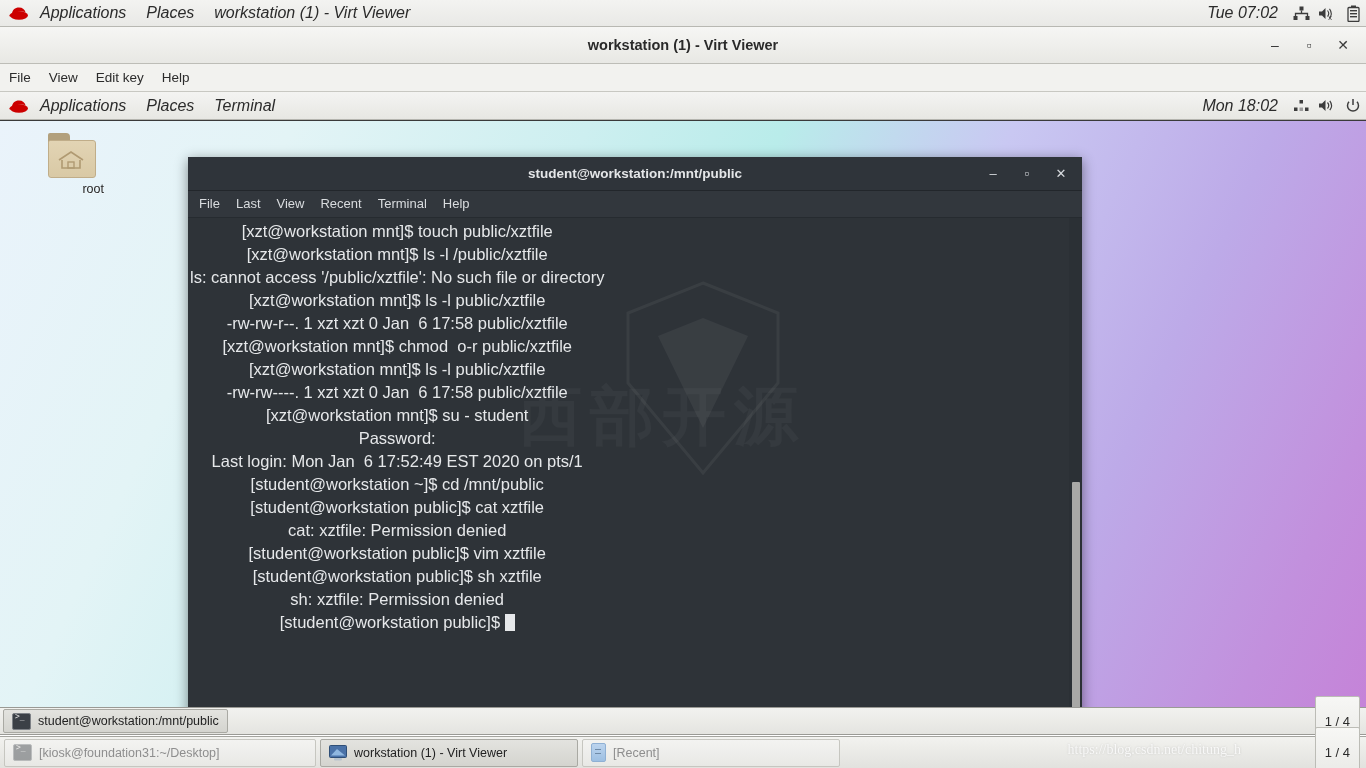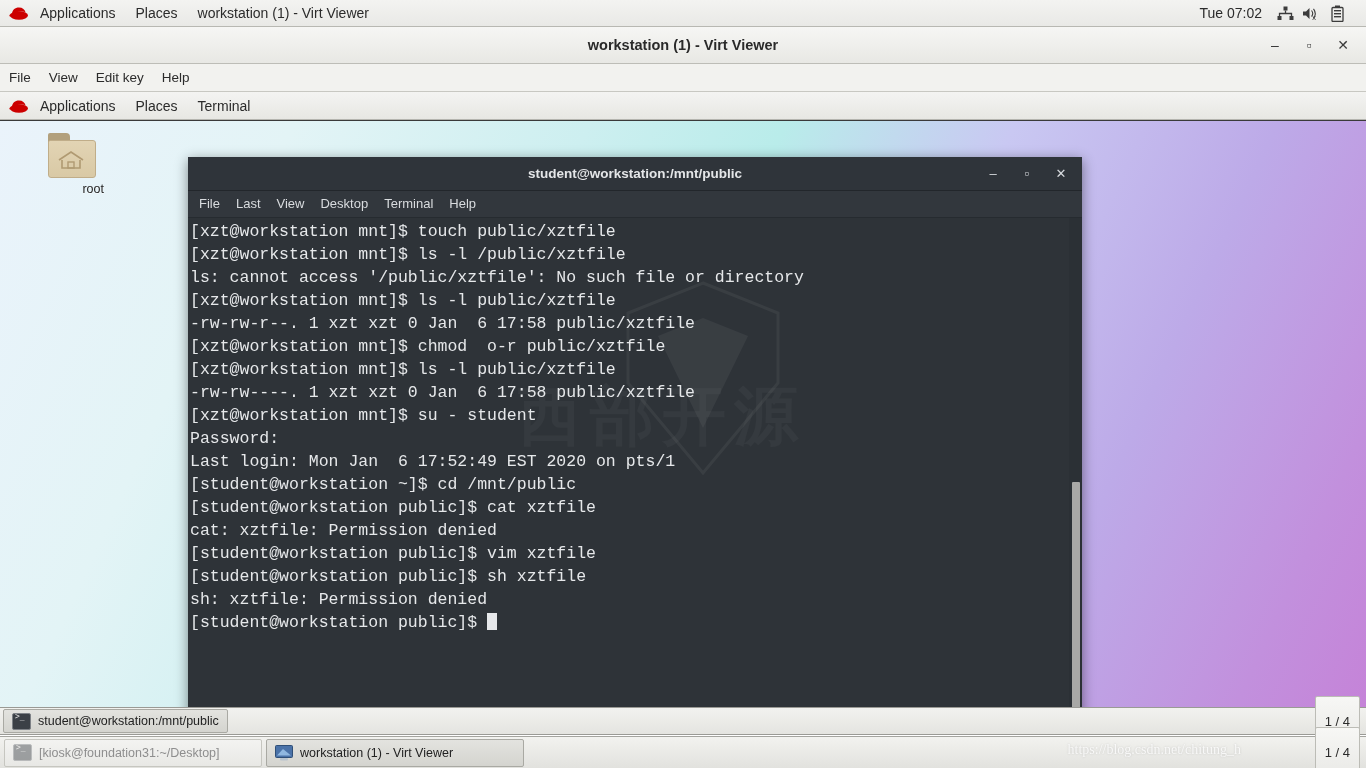--- a/index.html
+++ b/index.html
@@ -18,32 +18,33 @@
   
   .host-panel {
     position: absolute; left: 0; top: 0;
     width: 1366px; height: 27px;
     background: linear-gradient(to bottom, #f3f3f1 0%, #e9e9e6 100%);
     border-bottom: 1px solid #b8b8b2;
     display: flex; align-items: center;
     box-sizing: border-box;
   }
   .panel-item {
-    font-size: 14px; color: #2b2b2b;
+    font-size: 16px; color: #2b2b2b;
     padding: 0 10px; line-height: 26px;
     white-space: nowrap;
+    font-style: italic;
   }
   .panel-spacer { flex: 1 1 auto; }
   .redhat-logo {
     width: 22px; height: 18px; margin-left: 8px; margin-right: 0px;
     position: relative; flex: none;
   }
   .panel-right {
     display: flex; align-items: center; gap: 0px;
-    padding-right: 16px;
+    padding-right: 0;
   }
   .tray-icon { width: 26px; height: 20px; display:flex; align-items:center; justify-content:center; }
 
   
   .vv-titlebar {
     position: absolute; left: 0; top: 27px;
     width: 1366px; height: 37px;
     background: linear-gradient(to bottom, #f6f6f4 0%, #e8e8e4 100%);
     border-bottom: 1px solid #bdbdb7;
     box-sizing: border-box;
@@ -193,26 +194,27 @@
     font-family: Liberation Serif, serif;
   }
   .term-watermark2 {
     position: absolute; left: 430px; top: 60px;
     width: 170px; height: 200px;
     pointer-events: none;
     opacity: 0.05;
   }
   .term-text {
     position: absolute; left: 2px; top: 0;
-    font-family: Liberation Mono, monospace;
+    font-family: Liberation Sans, sans-serif;
     font-size: 16.5px;
     line-height: 23px;
     color: #e6e8ea;
     white-space: pre;
     padding-top: 2px;
+    text-align: center;
   }
   .term-line { height: 23px; }
   .cursor-block {
     display: inline-block;
     width: 10px; height: 17px;
     background: #e6e8ea;
     vertical-align: -3px;
   }
   .term-scrollbar {
     position: absolute; right: 0px; top: 0;
@@ -388,20 +390,44 @@
         <svg width="22" height="18" viewBox="0 0 22 18">
           <ellipse cx="11" cy="11.5" rx="9" ry="4.2" fill="#cc0000"></ellipse>
           <path d="M4 10.5 C4 6 7 3.5 11 3.5 C14.5 3.5 17 5.5 17.6 8.5 C15 7 8 7.2 4 10.5 Z" fill="#cc0000"></path>
           <path d="M3 10 C1.5 10.6 1 11.6 1.6 12.3 C2.2 12.9 3.4 12.6 4.2 11.8 Z" fill="#cc0000"></path>
         </svg>
       </div>
       <div class="panel-item">Applications</div>
       <div class="panel-item">Places</div>
       <div class="panel-item">Terminal</div>
       <div class="panel-spacer"></div>
+      <div class="panel-right">
+        <div class="panel-item">Mon 18:02</div>
+        <div class="tray-icon">
+          <svg width="17" height="15" viewBox="0 0 17 15">
+            <rect x="6.5" y="2" width="3.5" height="3.5" fill="#3c3c3c"></rect>
+            <rect x="1" y="9.5" width="3.5" height="3.5" fill="#3c3c3c"></rect>
+            <rect x="12" y="9.5" width="3.5" height="3.5" fill="#3c3c3c"></rect>
+            <rect x="6.5" y="9.5" width="3.5" height="3.5" fill="#9b9b9b"></rect>
+          </svg>
+        </div>
+        <div class="tray-icon">
+          <svg width="18" height="15" viewBox="0 0 18 15">
+            <path d="M1 5.5 L4 5.5 L7.5 2 L7.5 13 L4 9.5 L1 9.5 Z" fill="#3c3c3c"></path>
+            <path d="M9.5 4.5 Q12 7.5 9.5 10.5" stroke="#3c3c3c" stroke-width="1.2" fill="none"></path>
+            <path d="M11.8 2.8 Q15.3 7.5 11.8 12.2" stroke="#3c3c3c" stroke-width="1.2" fill="none"></path>
+          </svg>
+        </div>
+        <div class="tray-icon">
+          <svg width="16" height="16" viewBox="0 0 16 16">
+            <path d="M4 3.8 A5.5 5.5 0 1 0 12 3.8" stroke="#3c3c3c" stroke-width="1.5" fill="none"></path>
+            <line x1="8" y1="1" x2="8" y2="7" stroke="#3c3c3c" stroke-width="1.5"></line>
+          </svg>
+        </div>
+      </div>
     </div>
 
     <div class="guest-wall">
 
       <div class="desk-icon">
         <div class="folder">
           <div class="folder-tab"></div>
           <div class="folder-body"></div>
           <svg class="folder-home" viewBox="0 0 28 18">
             <path d="M2 9 L14 1 L26 9" stroke="#b09a72" stroke-width="1.6" fill="none"></path>
@@ -420,21 +446,21 @@
             <div class="term-winbtn">–</div>
             <div class="term-winbtn">▫</div>
             <div class="term-winbtn">✕</div>
           </div>
         </div>
 
         <div class="term-menubar">
           <div class="term-menuitem">File</div>
           <div class="term-menuitem">Last</div>
           <div class="term-menuitem">View</div>
-          <div class="term-menuitem">Desktop</div>
+          <div class="term-menuitem">Recent</div>
           <div class="term-menuitem">Terminal</div>
           <div class="term-menuitem">Help</div>
         </div>
 
         <div class="term-body">
           <svg class="term-watermark2" viewBox="0 0 170 200">
             <path d="M85 5 L160 35 L160 105 L85 195 L10 105 L10 35 Z" fill="none" stroke="#ffffff" stroke-width="3"></path>
             <path d="M85 40 L130 58 L85 150 L40 58 Z" fill="#ffffff"></path>
           </svg>
           <div class="term-watermark">西部开源</div>
@@ -451,33 +477,37 @@
   <div class="guest-taskbar">
     <div class="task-btn active">
       <span class="term-mini-icon"></span>
       <span>student@workstation:/mnt/public</span>
     </div>
     <div class="taskbar-spacer"></div>
     <div class="workspace-ind">1 / 4</div>
   </div>
 
   <div class="host-taskbar">
-    <div class="task-btn host dim" style="width:258px">
+    <div class="task-btn host dim" style="width:312px">
       <span class="term-mini-icon dim"></span>
       <span>[kiosk@foundation31:~/Desktop]</span>
     </div>
     <div class="task-btn host active" style="width:258px">
       <span class="monitor-icon">
         <svg width="18" height="16" viewBox="0 0 18 16">
           <rect x="0.5" y="0.5" width="17" height="12" rx="1" fill="#4a72a8" stroke="#2f4f77"></rect>
           <path d="M2 10.5 L8 4 L16 10.5 Z" fill="#8fb7e0"></path>
           <rect x="5" y="13" width="8" height="2.5" rx="1" fill="#b9c4ce"></rect>
         </svg>
       </span>
       <span>workstation (1) - Virt Viewer</span>
     </div>
+    <div class="task-btn host dim" style="width:258px">
+      <span class="recent-icon"></span>
+      <span>[Recent]</span>
+    </div>
     <div class="taskbar-spacer"></div>
     <div class="workspace-ind">1 / 4</div>
   </div>
 
   <div class="csdn-watermark">https://blog.csdn.net/chitung_h</div>
 
 </div>
 
 </body></html>

